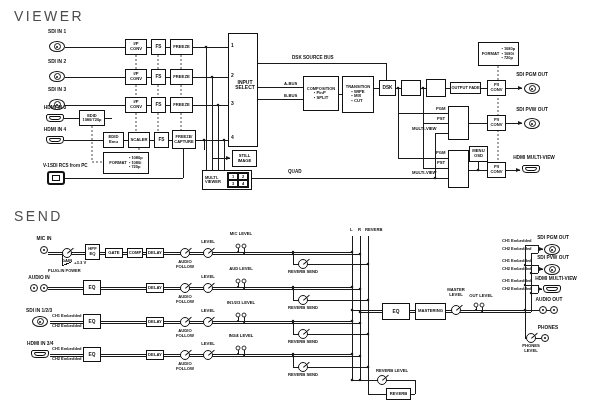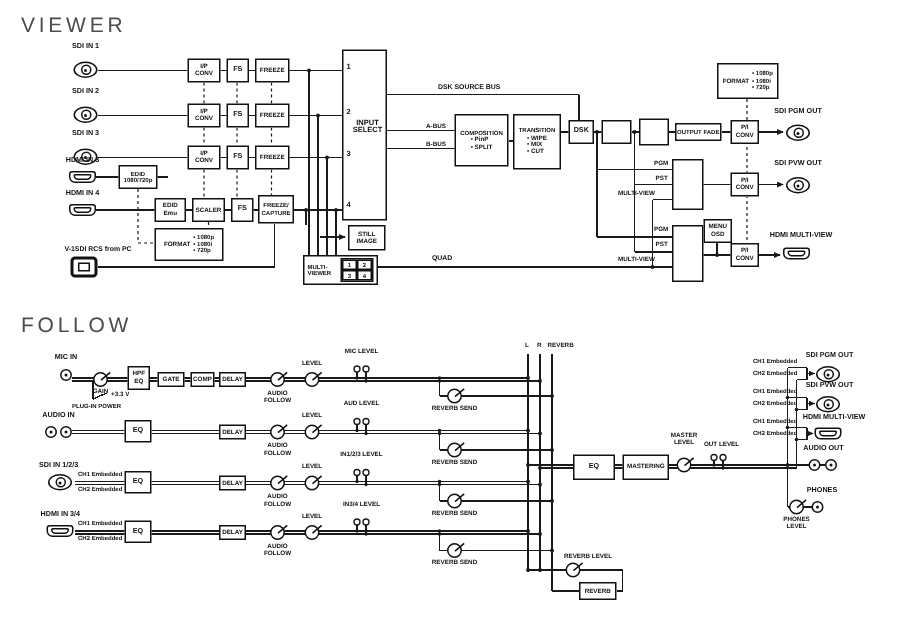--- a/index.html
+++ b/index.html
@@ -387,21 +387,21 @@
       <span class="pre f42">MENU
 OSD</span>
     </div>
 <div class="b" style="left:487px;top:162px;width:19px;height:16px">
       <span class="pre f42">P/I
 CONV</span>
     </div>
 <div class="t c f48" style="left:534px;top:155px">HDMI MULTI-VIEW</div>
 <div class="hdmi" style="left:522px;top:165px"></div>
 
-<div class="title" style="left:14px;top:208px">FOLLOW</div>
+<div class="title" style="left:14px;top:208px">SEND</div>
 
 <div class="t c f48" style="left:44px;top:236px">MIC IN</div>
 <div class="circ" style="left:40px;top:246px"></div>
 <div class="k" style="left:62px;top:248px"></div>
 <div class="t c f42" style="left:67px;top:259px">GAIN</div>
 <div class="t f42" style="left:74px;top:261px">+3.3 V</div>
 <div class="t f4" style="left:48px;top:269px">PLUG-IN POWER</div>
 <div class="b" style="left:85px;top:244px;width:15px;height:16px">
       <span class="pre f42">HPF
 EQ</span>

